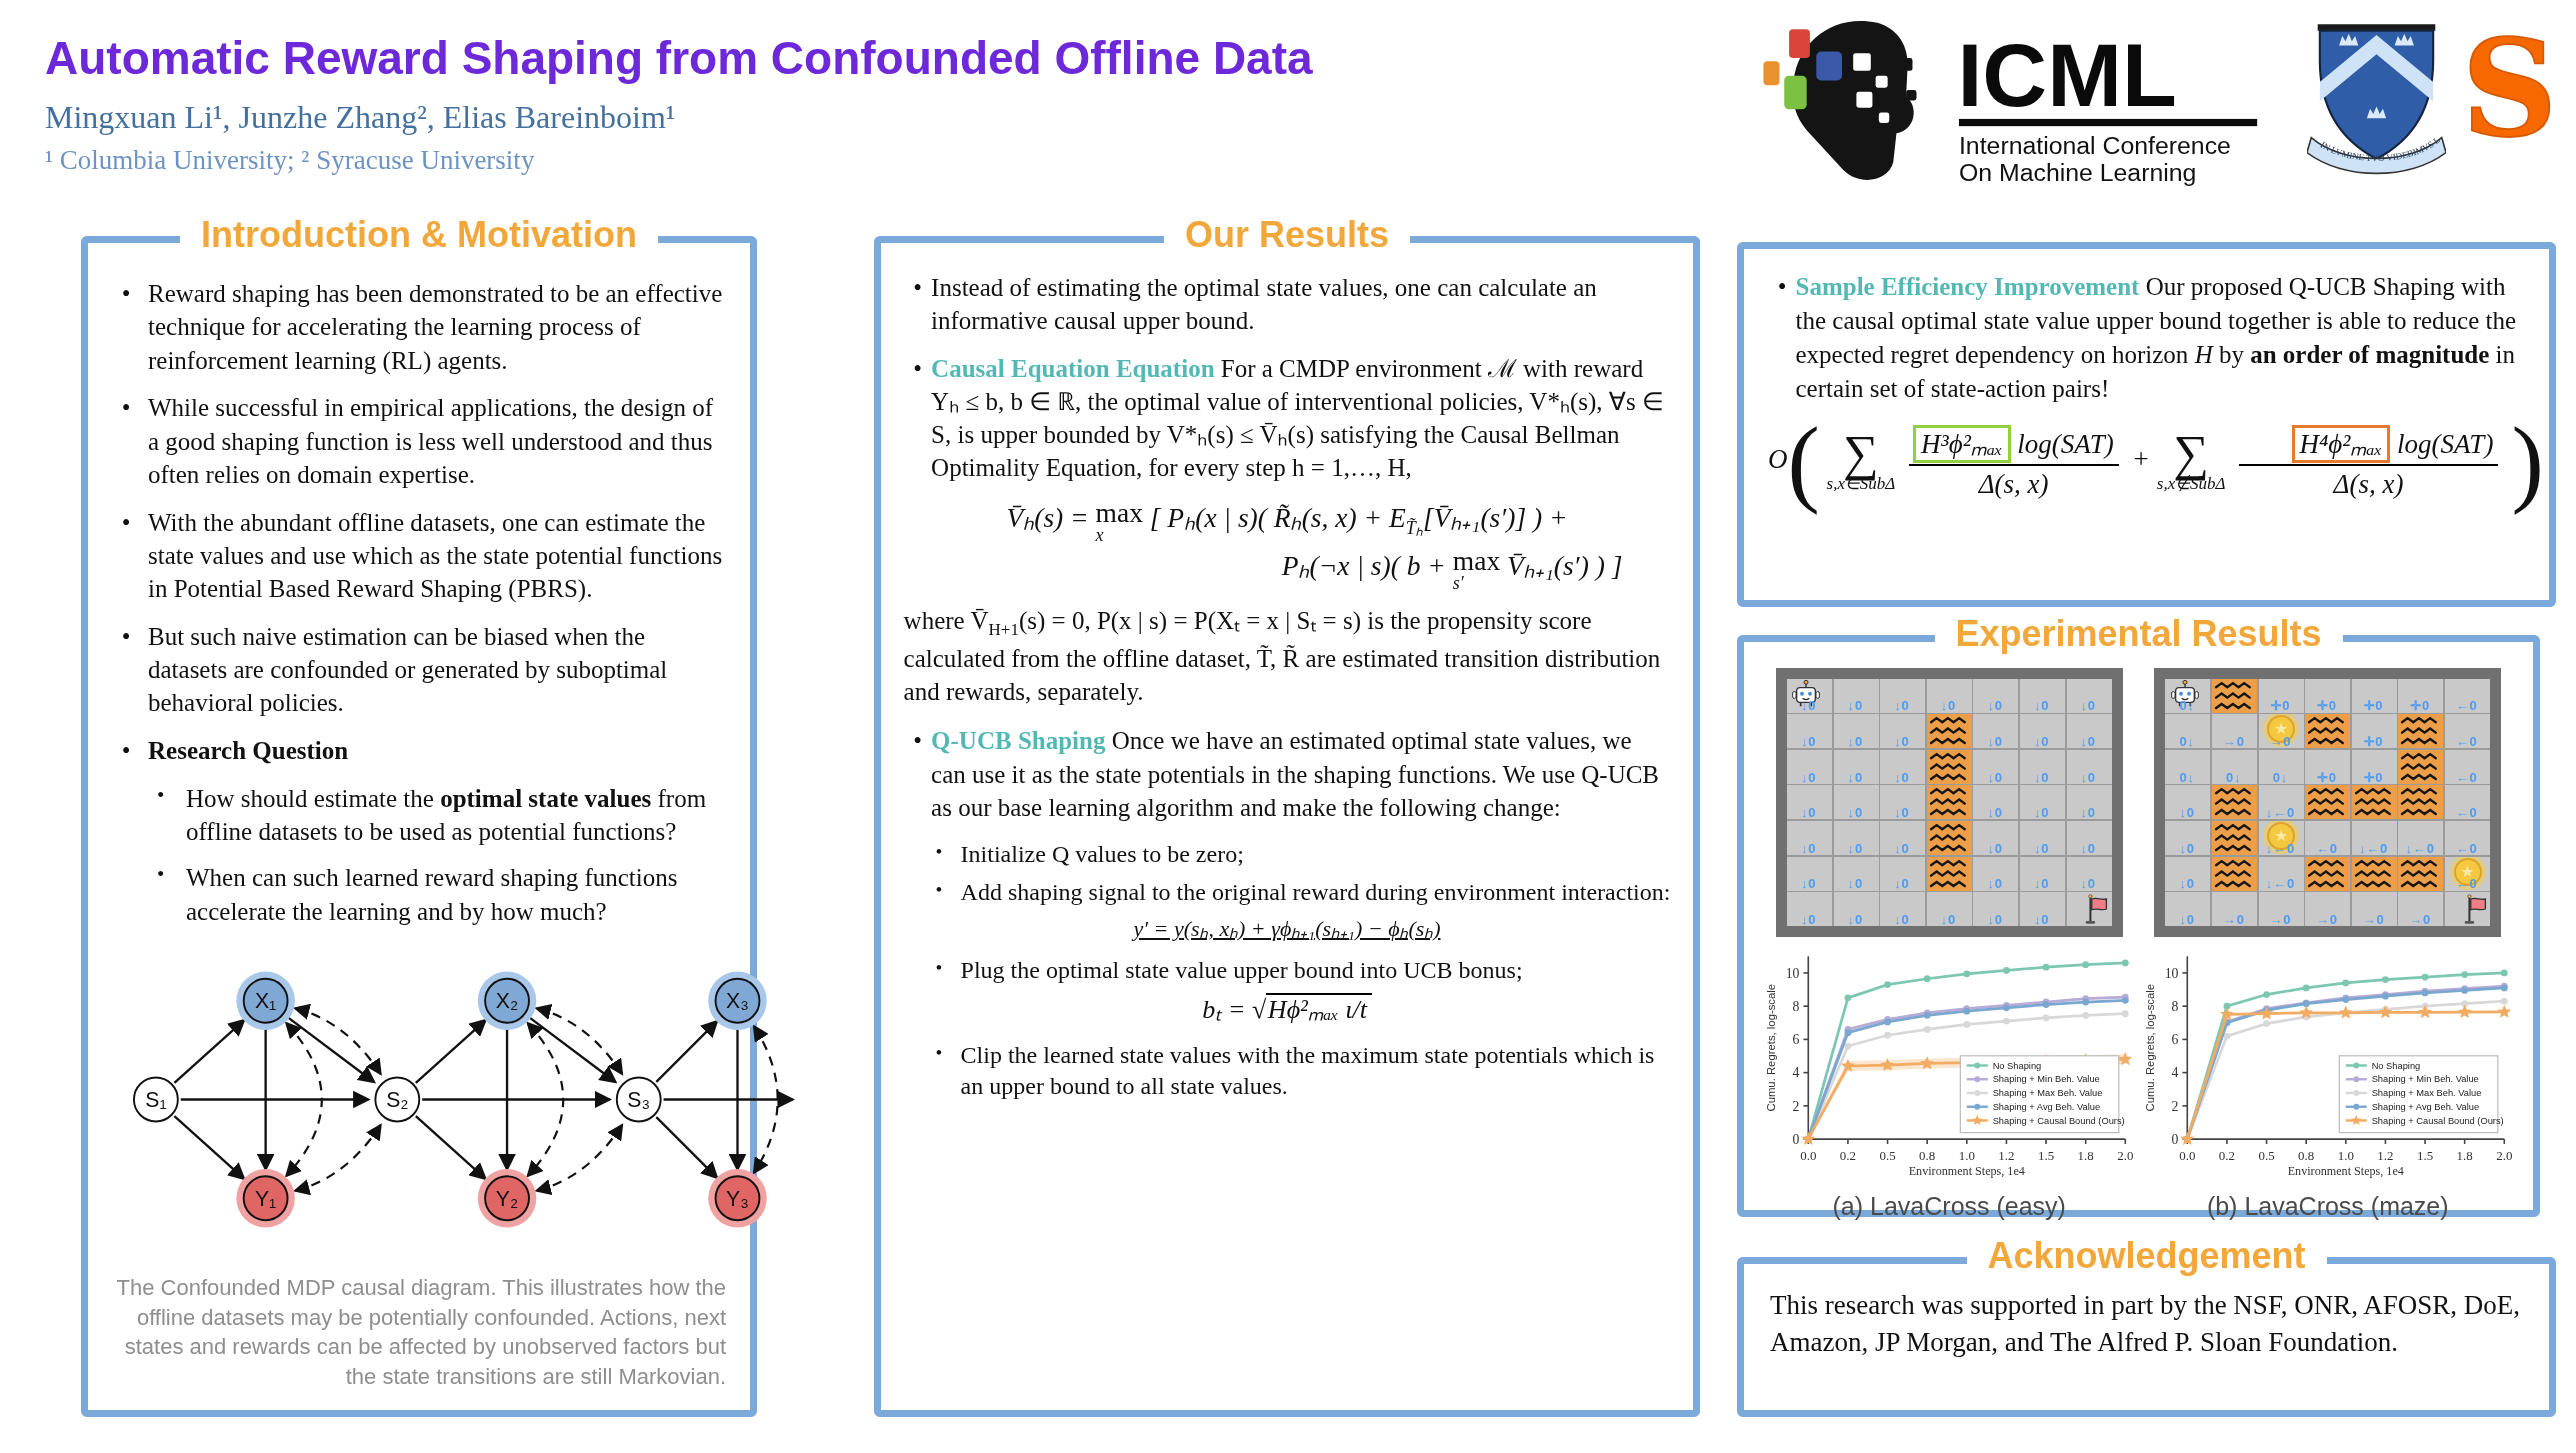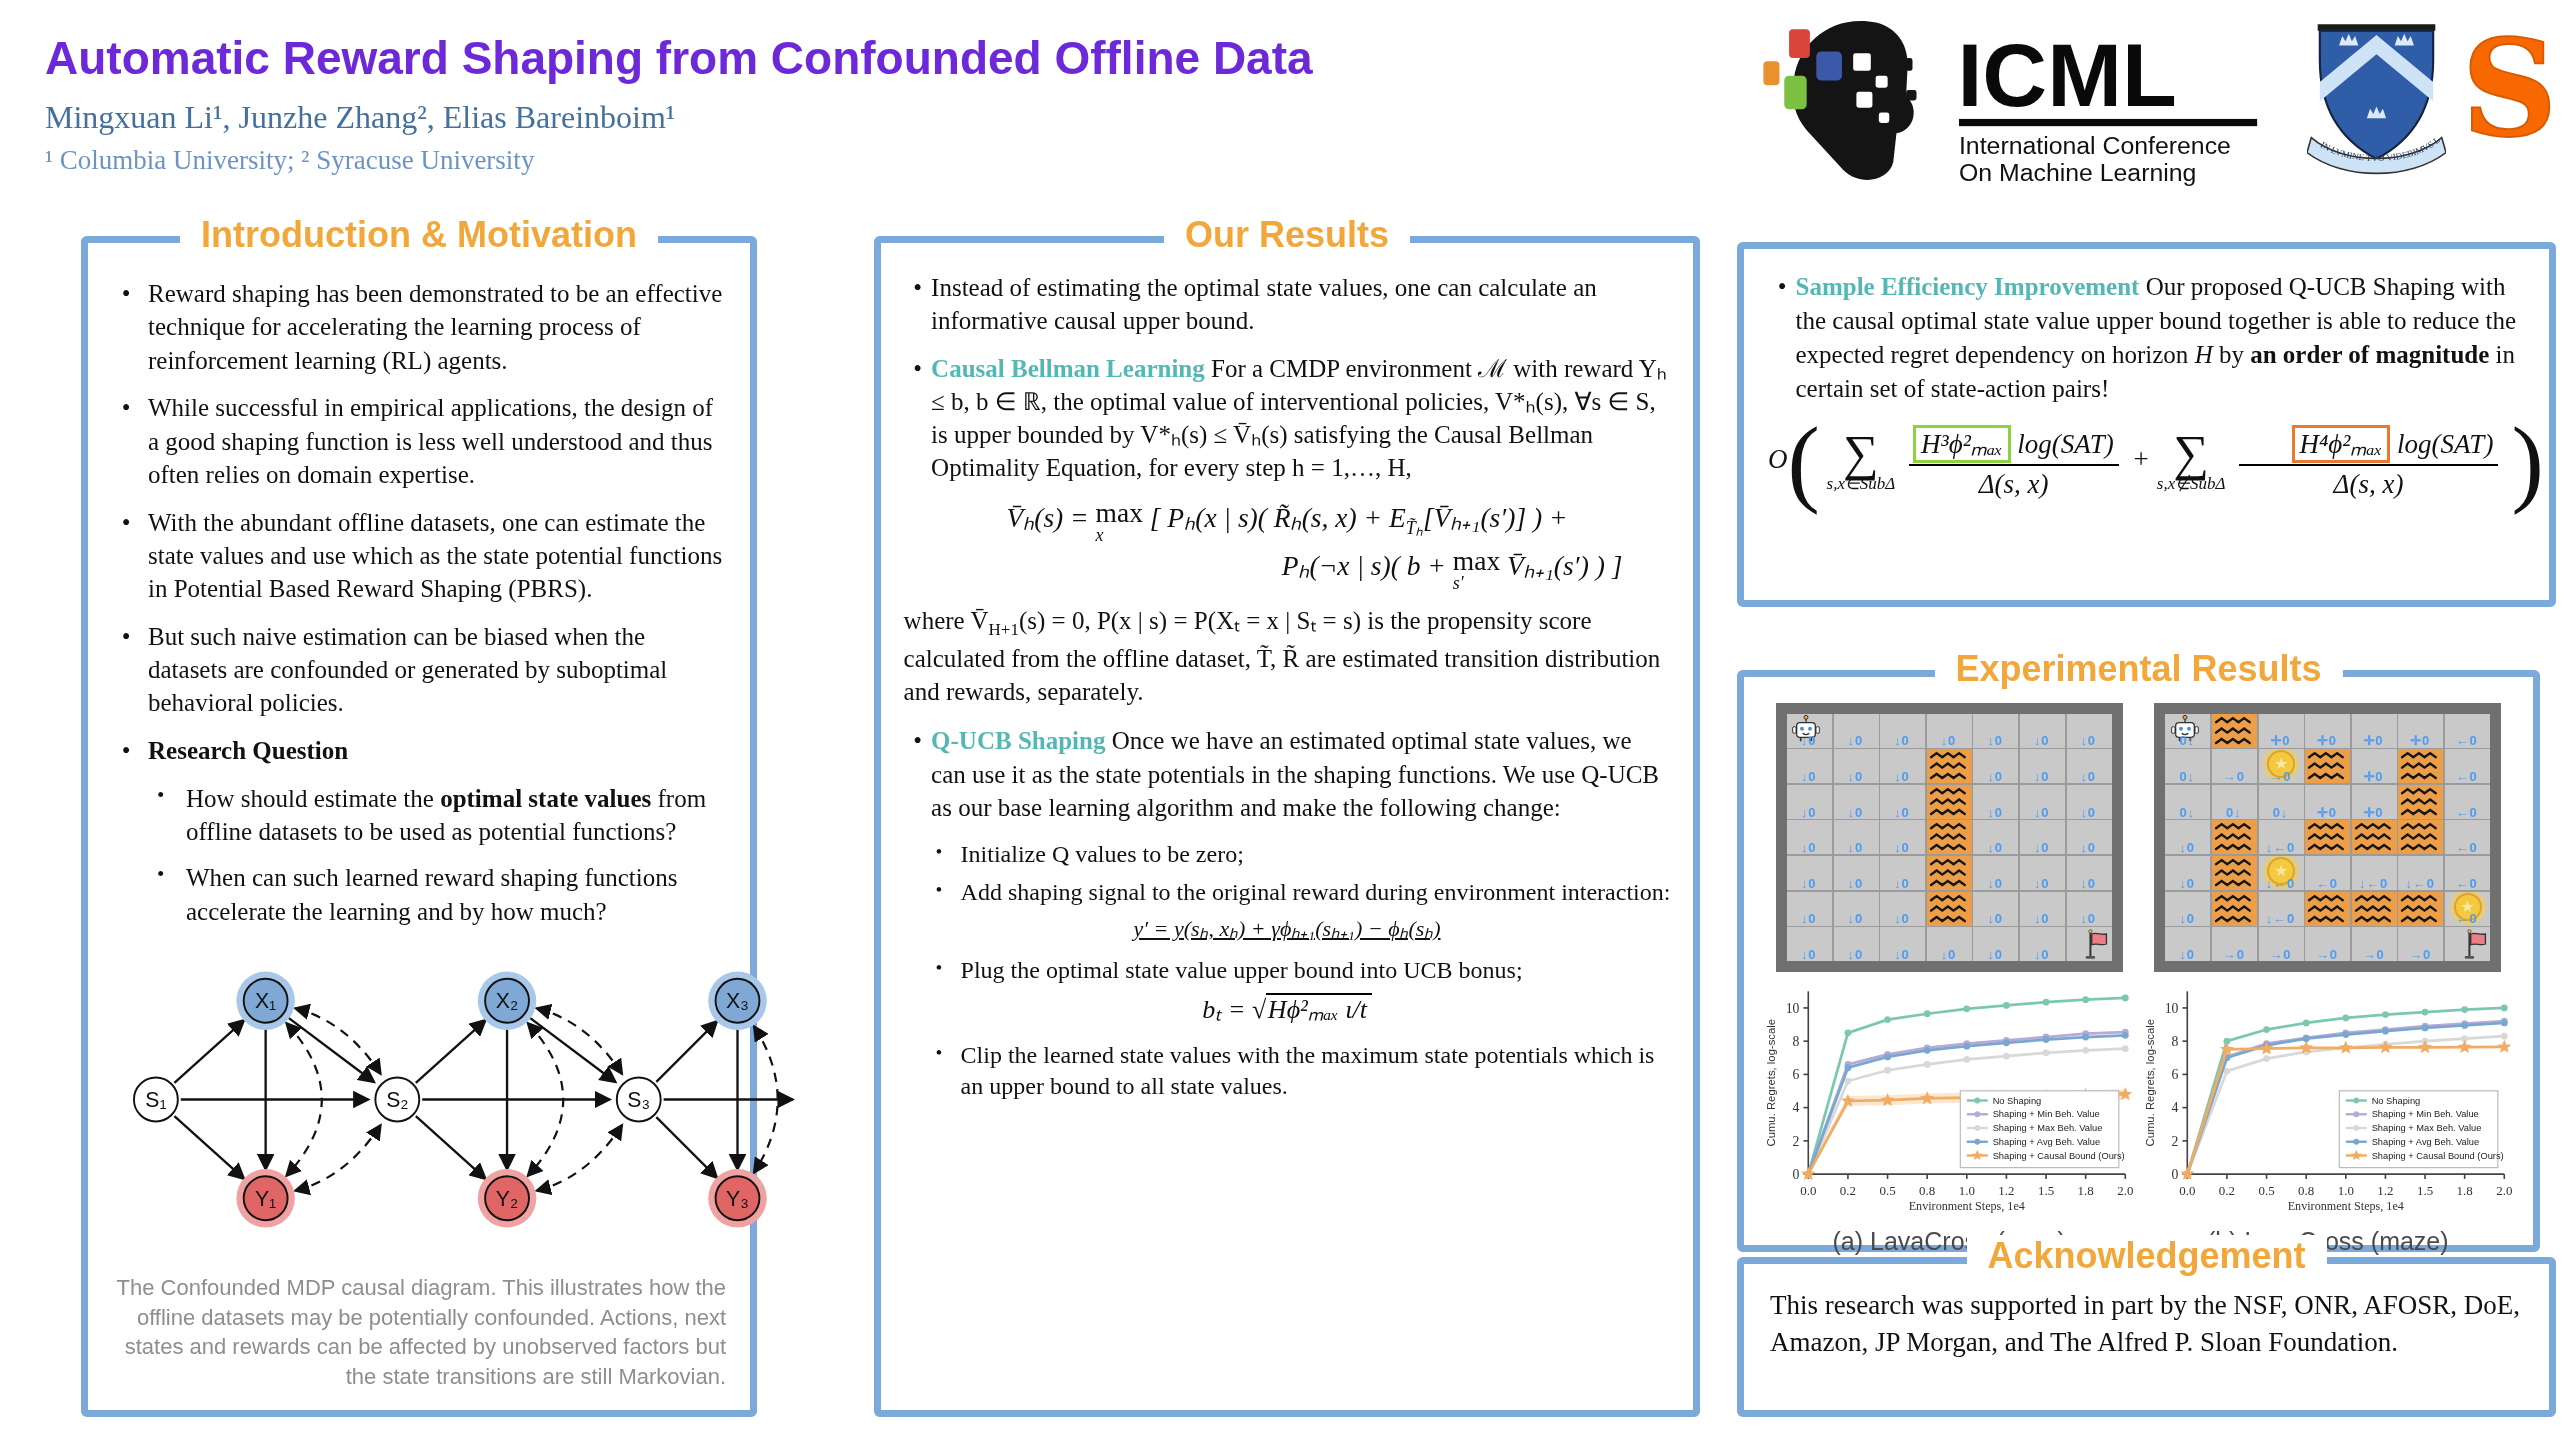--- a/index.html
+++ b/index.html
@@ -10,21 +10,21 @@
   .authors{position:absolute;left:45px;top:99px;font:400 32px "Liberation Serif",serif;color:#44709f;}
   .affils{position:absolute;left:45px;top:145px;font:400 27px "Liberation Serif",serif;color:#6d93c4;}
   .logo{position:absolute;top:11.3px;}
   
   .panel{position:absolute;background:#fff;border:7.3px solid #7ba9d9;border-radius:5.7px;box-sizing:border-box;}
   .ptitle{position:absolute;top:-29px;left:50%;transform:translateX(-50%);background:#fff;
           padding:0 21px;font:700 36px "Liberation Sans",sans-serif;color:#f2a73b;white-space:nowrap;}
   .panel-intro{left:81px;top:236px;width:676px;height:1181px;padding:34px 24px 16px 24px;}
   .panel-results{left:874px;top:236px;width:826px;height:1181px;padding:27.5px 22.6px 16px 22.6px;}
   .panel-eff{left:1737px;top:242px;width:819px;height:365px;padding:21px 24px 16px 24px;}
-  .panel-exp{left:1737px;top:670px;width:803px;height:582px;padding:24px 16px 6.5px 16px;}
+  .panel-exp{left:1737px;top:635px;width:803px;height:582px;padding:24px 16px 6.5px 16px;}
   .panel-ack{left:1737px;top:1257px;width:819px;height:160px;padding:22.6px 26px 8px 26px;}
   
   .bullet{position:relative;padding-left:36px;margin-bottom:14.5px;font:400 25px/1.33 "Liberation Serif",serif;}
   .bullet::before{content:"\2022";position:absolute;left:9.7px;}
   .subbullet{position:relative;padding-left:74px;margin-bottom:13px;font:400 25px/1.33 "Liberation Serif",serif;}
   .subbullet::before{content:"\2022";position:absolute;left:45px;font-size:21px;}
   .subsub{position:relative;padding-left:57px;margin-bottom:6.5px;font:400 24px/1.32 "Liberation Serif",serif;}
   .subsub::before{content:"\2022";position:absolute;left:32px;font-size:19.4px;}
   .kw{color:#53b8b4;font-weight:700;}
   b{font-weight:700;}
@@ -181,21 +181,21 @@
         </svg></div>
     <div class="caption">The Confounded MDP causal diagram. This illustrates how the offline datasets may be potentially confounded. Actions, next states and rewards can be affected by unobserved factors but the state transitions are still Markovian.</div>
   </div>
 
   <div class="panel panel-results">
     <div class="ptitle">Our Results</div>
 
     <div class="bullet" style="padding-left:27.5px">Instead of estimating the optimal state values, one can calculate an informative causal upper bound.</div>
 
     <div class="bullet" style="padding-left:27.5px">
-      <span class="kw">Causal Bellman Learning</span><span> For a CMDP environment ℳ with reward Yₕ ≤ b, b ∈ ℝ, the optimal value of interventional policies, V*ₕ(s), ∀s ∈ S, is upper bounded by V*ₕ(s) ≤ V̄ₕ(s) satisfying the Causal Bellman Optimality Equation, for every step h = 1,…, H,</span>
+      <span class="kw">Causal Equation Equation</span><span> For a CMDP environment ℳ with reward Yₕ ≤ b, b ∈ ℝ, the optimal value of interventional policies, V*ₕ(s), ∀s ∈ S, is upper bounded by V*ₕ(s) ≤ V̄ₕ(s) satisfying the Causal Bellman Optimality Equation, for every step h = 1,…, H,</span>
     </div>
 
     <div class="eq">
       <div>
         <span>V̄ₕ(s) = </span><span class="maxop"><span class="mx rm">max</span><span class="mxs">x</span></span><span> [ Pₕ(x | s)( R̃ₕ(s, x) + E</span><sub style="font-size:18px">T̃ₕ</sub><span>[V̄ₕ₊₁(s′)] ) +</span>
       </div>
       <div class="eqline2">
         <span>Pₕ(¬x | s)( b + </span><span class="maxop"><span class="mx rm">max</span><span class="mxs">s′</span></span><span> V̄ₕ₊₁(s′) ) ]</span>
       </div>
     </div>

